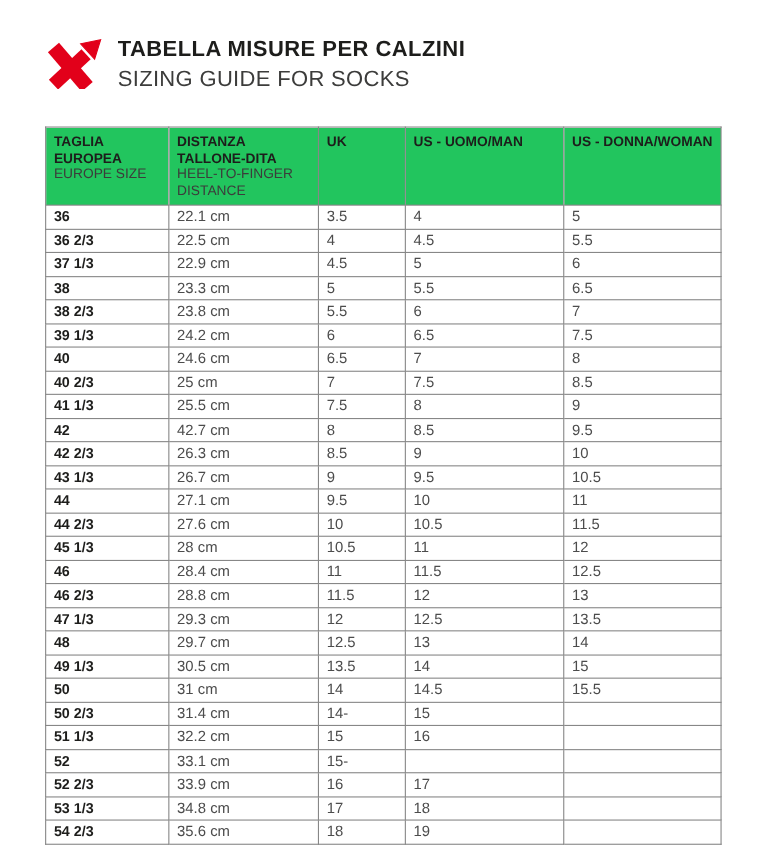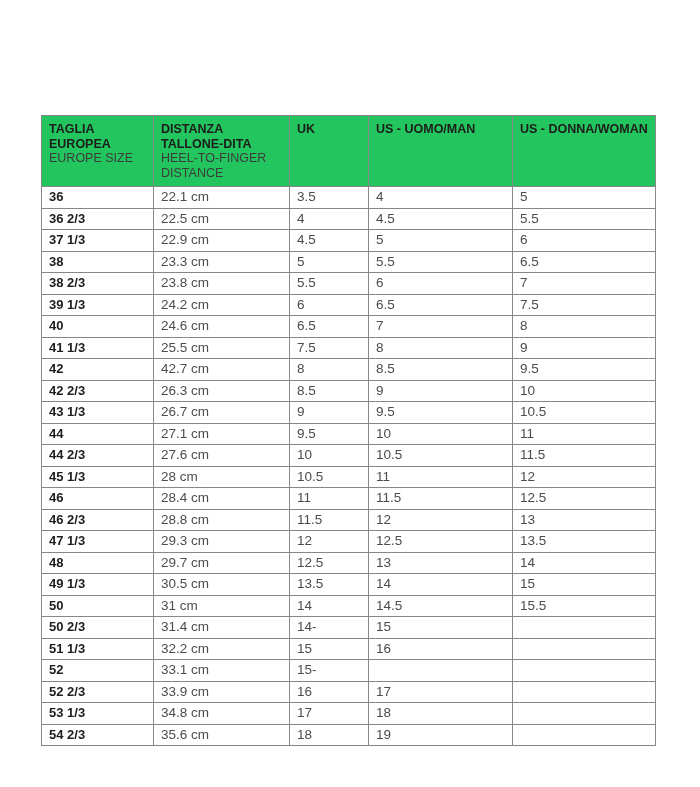--- a/index.html
+++ b/index.html
@@ -93,20 +93,35 @@
     font-weight: 700;
     color: #1d1d1b;
     font-size: 13px;
   }
 </style>
 </head>
 <body>
 
 <div class="page">
 
+  <header class="brand-header">
+    <span class="logo">
+      <svg viewBox="0 0 52 46" xmlns="http://www.w3.org/2000/svg" aria-hidden="true">
+        <g fill="#e2001a" stroke="#e2001a">
+          <line x1="8" y1="9" x2="38" y2="44" stroke-width="13" stroke-linecap="butt"></line>
+          <line x1="8" y1="42" x2="37" y2="15" stroke-width="12" stroke-linecap="butt"></line>
+          <polygon points="50,2 44.6,19.3 32.2,5.7" stroke-width="1"></polygon>
+        </g>
+      </svg>
+    </span>
+    <div class="titles">
+      <h1 class="title">TABELLA MISURE PER CALZINI</h1>
+      <h2 class="subtitle">SIZING GUIDE FOR SOCKS</h2>
+    </div>
+  </header>
 
   <table class="sizing">
     <colgroup>
       <col style="width:112px">
       <col style="width:136px">
       <col style="width:79px">
       <col style="width:144px">
       <col style="width:143px">
     </colgroup>
     <thead>
@@ -176,20 +191,27 @@
           <td>7.5</td>
         </tr>
         <tr>
           <td>40</td>
           <td>24.6 cm</td>
           <td>6.5</td>
           <td>7</td>
           <td>8</td>
         </tr>
         <tr>
+          <td>40 2/3</td>
+          <td>25 cm</td>
+          <td>7</td>
+          <td>7.5</td>
+          <td>8.5</td>
+        </tr>
+        <tr>
           <td>41 1/3</td>
           <td>25.5 cm</td>
           <td>7.5</td>
           <td>8</td>
           <td>9</td>
         </tr>
         <tr>
           <td>42</td>
           <td>42.7 cm</td>
           <td>8</td>

